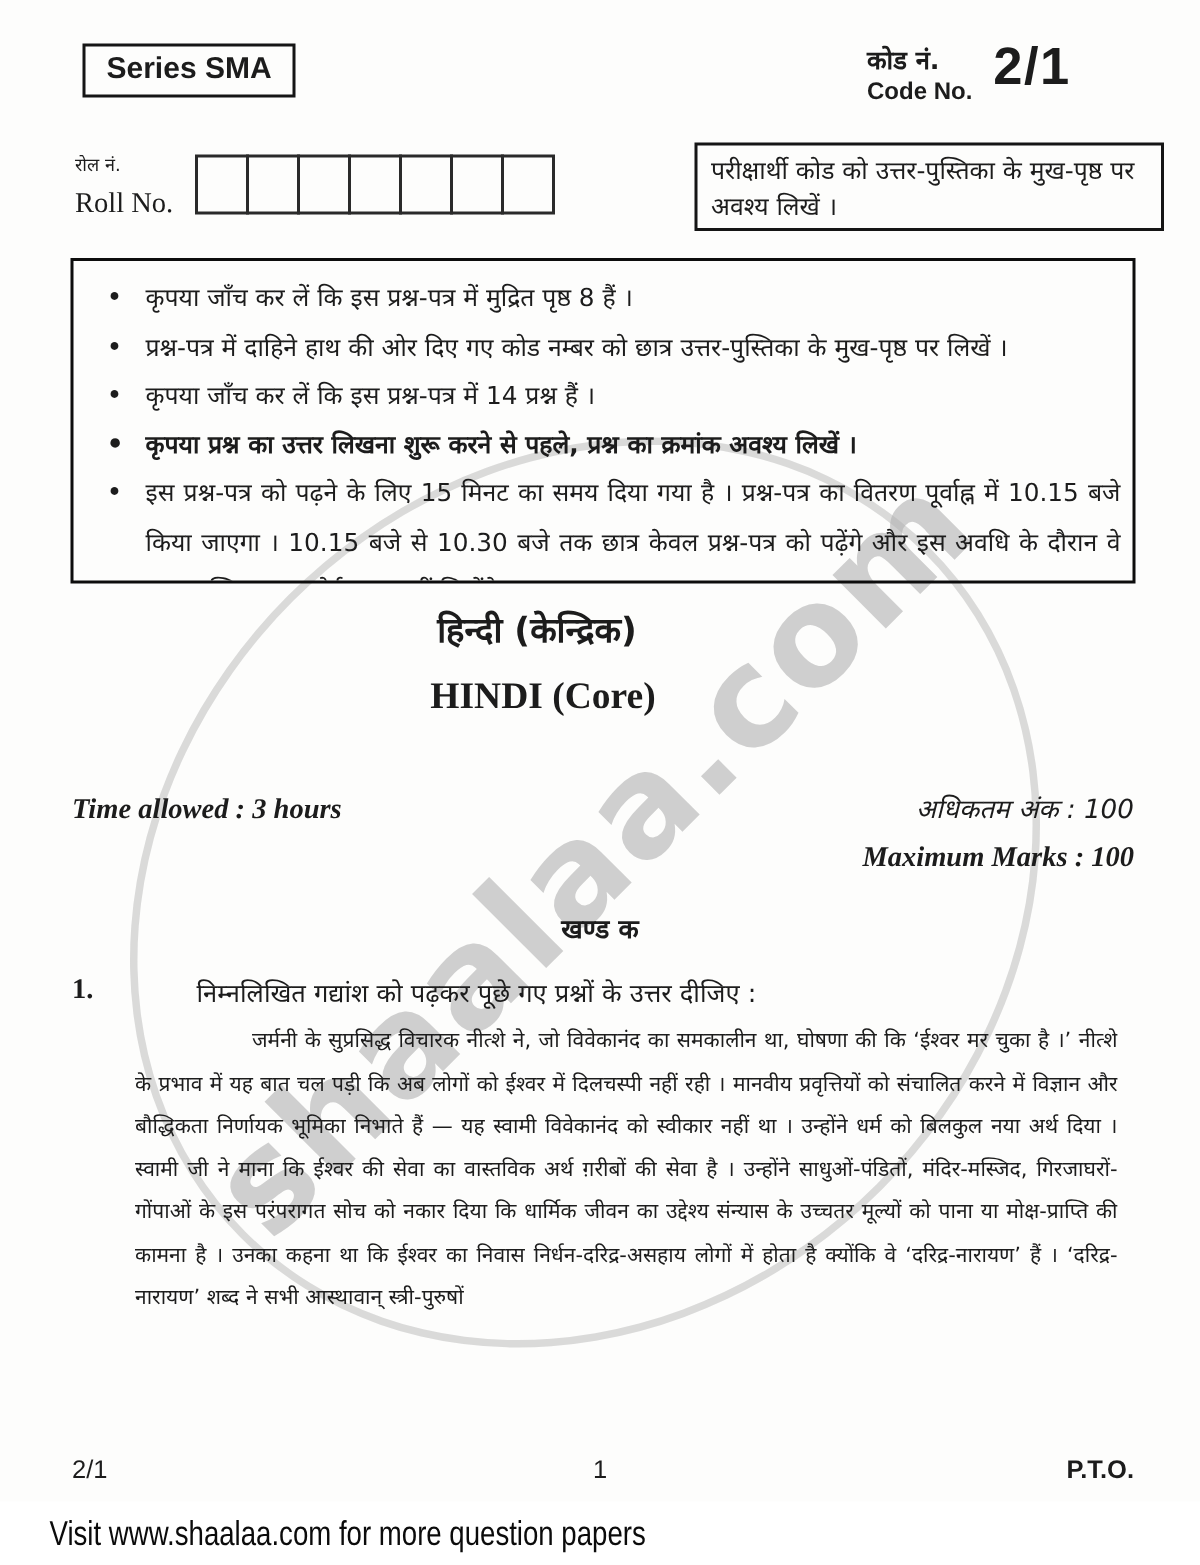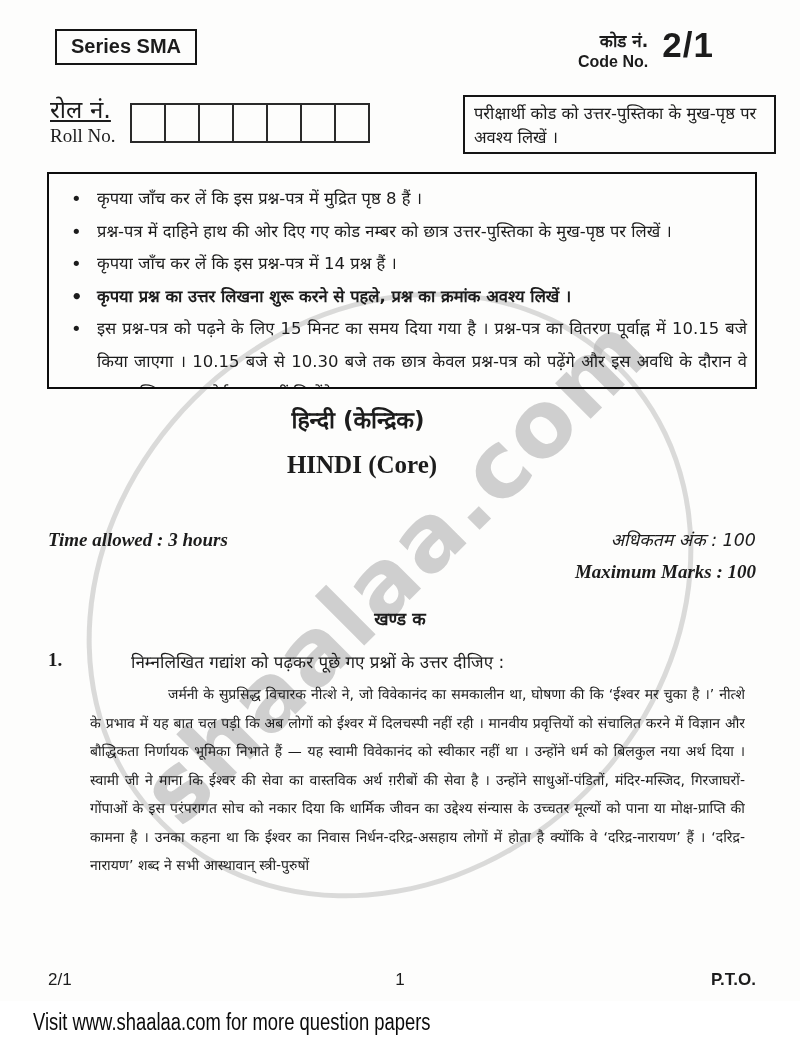--- a/index.html
+++ b/index.html
@@ -36,30 +36,30 @@
   
   .series-box {
     position:absolute; left:55px; top:29px;
     border:2.5px solid #151515;
     padding:4px 14px 5px 14px;
     font-family:"Liberation Sans", sans-serif;
     font-size:20px; font-weight:bold;
   }
   .code-block { position:absolute; left:578px; top:30px; display:flex; align-items:flex-start; }
   .code-labels { display:flex; flex-direction:column; font-weight:bold; }
-  .code-label-hi { font-size:17px; line-height:22px;text-align:right; }
+  .code-label-hi { font-size:17px; line-height:22px; }
   .code-label-en { font-family:"Liberation Sans", sans-serif; font-size:16px; line-height:20px; }
   .code-value {
     font-family:"Liberation Sans", sans-serif;
     font-size:35px; font-weight:bold; line-height:34px;
     margin-left:14px; margin-top:-2px; letter-spacing:1px;
   }
 
   .roll-labels { position:absolute; left:50px; top:98px; }
-  .roll-label-hi { font-size:24px; line-height:25px;text-decoration:underline; }
+  .roll-label-hi { font-size:12px; line-height:25px; }
   .roll-label-en { font-family:"Liberation Serif", serif; font-size:19px; line-height:25px; }
   .roll-boxes { position:absolute; left:130px; top:103px; display:flex; }
   .roll-cell {
     width:36px; height:40px;
     border:2px solid #2a2a2a;
     margin-left:-2px;
     background:transparent;
   }
   .roll-cell:first-child { margin-left:0; }
 

